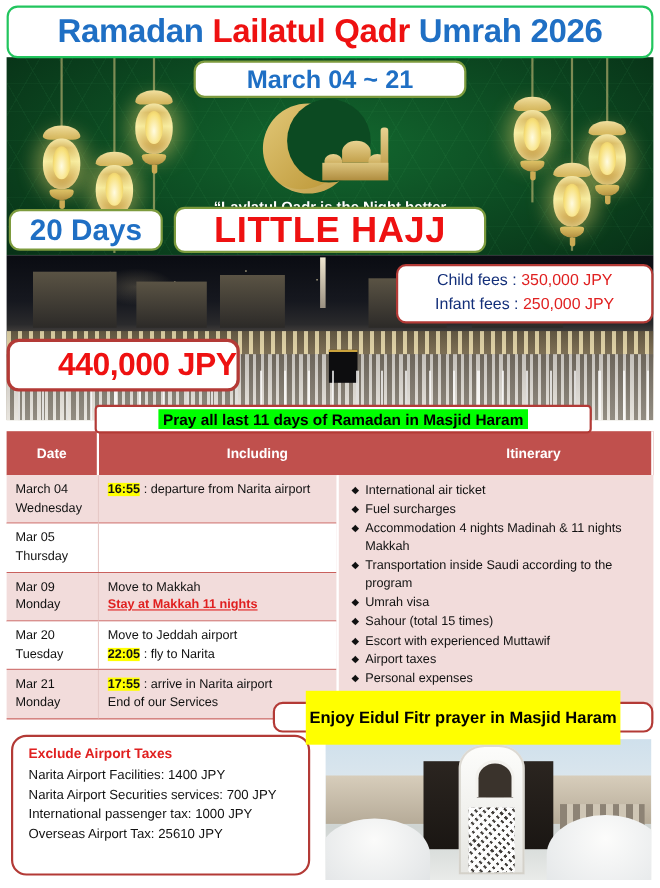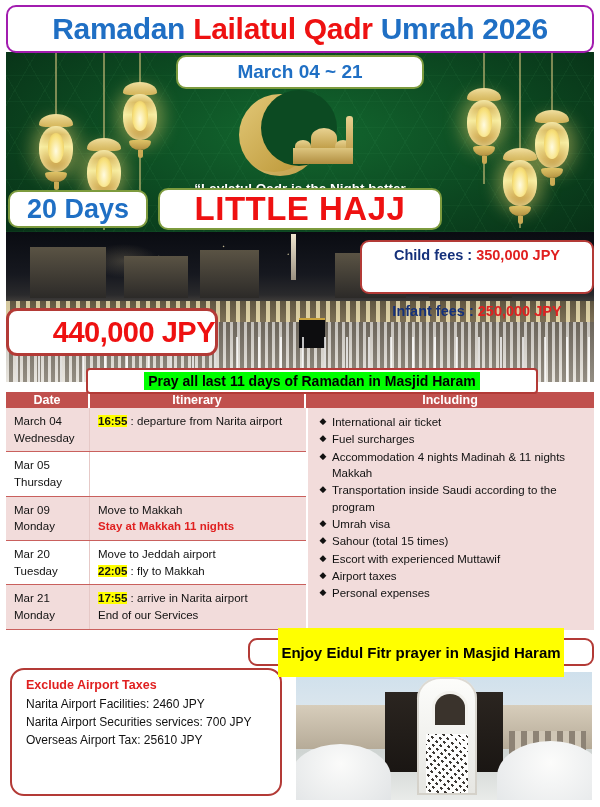--- a/index.html
+++ b/index.html
@@ -7,21 +7,21 @@
     width: 600px; height: 807px;
     background: #ffffff;
     font-family: "Liberation Sans", sans-serif;
     overflow: hidden;
   }
   .poster { position: relative; width: 600px; height: 807px; background:#fff; overflow:hidden; }
 
   
   .title-box {
     position:absolute; left:6px; top:5px; width:588px; height:48px;
-    background:#ffffff; border:2px solid #a21caf; border-radius:10px;
+    background:#ffffff; border:2px solid #22c55e; border-radius:10px;
     display:flex; align-items:center; justify-content:center; z-index:12;
   }
   .title-text { font-size:30px; font-weight:bold; letter-spacing:-0.3px; white-space:nowrap; }
   .t-blue { color:#1f6fc4; }
   .t-red  { color:#ee1111; }
 
   
   .hero {
     position:absolute; left:6px; top:52px; width:588px; height:180px;
     background:
@@ -125,41 +125,41 @@
   }
   .kaaba { position:absolute; left:52%; top:57%; width:26px; height:30px; background:#0d0d0f; border-top:2px solid #caa23c; transform:translateX(-50%); }
   .tower { position:absolute; left:48.5%; top:2px; width:5px; height:46px; background:linear-gradient(180deg,#efe6cf,#9a9081); }
 
   
   .fees-box {
     position:absolute; left:360px; top:240px; width:234px; height:54px;
     background:#fff; border:2px solid #b33a36; border-radius:9px;
     display:flex; flex-direction:column; align-items:center; justify-content:center; z-index:10;
   }
-  .fee-line { font-size:14.5px; font-weight:bold; line-height:1.5; white-space:nowrap;margin-top:34px; }
+  .fee-line { font-size:14.5px; font-weight:normal; line-height:1.5; white-space:nowrap; }
   .fee-lab { color:#14307a; }
   .fee-val { color:#e02020; }
 
   .price-box {
     position:absolute; left:6px; top:308px; width:212px; height:48px;
     background:#fff; border:3px solid #b33a36; border-radius:11px;
     display:flex; align-items:center; justify-content:flex-end; z-index:10;
   }
   .price-box span { font-size:29px; font-weight:bold; color:#ee1111; letter-spacing:-0.5px; }
 
   .pray-box {
     position:absolute; left:86px; top:368px; width:452px; height:26px;
     background:#fff; border:2px solid #b33a36; border-radius:4px;
     display:flex; align-items:center; justify-content:center; z-index:11;
   }
   .pray-box span { background:#00ff00; color:#000; font-size:14px; font-weight:bold; padding:1px 4px; white-space:nowrap; }
 
   
   .tbl { position:absolute; left:6px; top:392px; width:588px; }
-  .thead { display:flex; background:#c0504d; height:16px; }
+  .thead { display:flex; background:#c0504d; height:40px; }
   .th {
     color:#fff; font-size:12.5px; font-weight:bold;
     display:flex; align-items:center; justify-content:center;
     border-right:2px solid #fff;
   }
   .th-date { width:84px; }
   .th-itin { width:216px; }
   .th-incl { width:288px; border-right:none; }
 
   .tbody { display:flex; }
@@ -167,21 +167,21 @@
   .trow { display:flex; border-bottom:1px solid #c9605d; }
   .trow.alt { background:#f2dcdb; }
   .trow.norm { background:#ffffff; }
   .cell-date {
     width:84px; padding:5px 0 5px 8px; font-size:11.5px; color:#111; line-height:1.45;
     border-right:1px solid #e6c9c7;
   }
   .cell-itin { width:216px; padding:5px 6px 5px 8px; font-size:11.5px; color:#111; line-height:1.45; }
   .hl-y { background:#ffff00; font-weight:bold; }
   .grn-u { color:#1a7d1a; font-weight:bold; text-decoration:underline; background:#ffff00; }
-  .red-u { color:#e02020; font-weight:bold; }
+  .red-u { color:#e02020; font-weight:bold; text-decoration:underline; }
 
   .right-col {
     width:288px; background:#f2dcdb; padding:6px 6px 6px 6px;
     border-left:2px solid #fff;
   }
   .inc-item { display:flex; font-size:11.5px; color:#111; line-height:1.42; margin-bottom:1px; }
   .dia { width:18px; flex:0 0 18px; text-align:center; font-size:9px; color:#111; padding-top:1px; }
   .inc-txt { flex:1; }
   .notinc { color:#e02020; font-size:11.5px; font-weight:bold; margin:1px 0 1px 2px; }
 
@@ -304,21 +304,21 @@
       </div>
     </div>
 
     <div class="quote">
       <div>“Laylatul Qadr is the Night better</div>
       <div>than a thousand months”</div>
     </div>
   </div>
 
   <div class="pill" style="left:176px;top:55px;width:248px;height:34px;z-index:13;">
-    <span style="font-size:19px;font-weight:bold;color:#1f6fc4;white-space:nowrap;">March 04 ~ 21</span>
+    <span style="font-size:23px;font-weight:bold;color:#1f6fc4;white-space:nowrap;">March 04 ~ 21</span>
   </div>
 
   <div class="pill pill-days">
     <span>20 Days</span>
   </div>
   <div class="pill pill-hajj">
     <span>LITTLE HAJJ</span>
   </div>
 
   <div class="photo">
@@ -344,22 +344,22 @@
     <span>440,000 JPY</span>
   </div>
 
   <div class="pray-box">
     <span>Pray all last 11 days of Ramadan in Masjid Haram</span>
   </div>
 
   <div class="tbl">
     <div class="thead">
       <div class="th th-date">Date</div>
+      <div class="th th-incl">Including</div>
       <div class="th th-itin">Itinerary</div>
-      <div class="th th-incl">Including</div>
     </div>
     <div class="tbody">
       <div class="left-col">
 
         <div class="trow alt">
           <div class="cell-date">
             <div>March 04</div>
             <div>Wednesday</div>
           </div>
           <div class="cell-itin">
@@ -385,21 +385,21 @@
           </div>
         </div>
 
         <div class="trow norm">
           <div class="cell-date">
             <div>Mar 20</div>
             <div>Tuesday</div>
           </div>
           <div class="cell-itin">
             <div>Move to Jeddah airport</div>
-            <div><span class="hl-y">22:05</span><span> : fly to Makkah</span></div>
+            <div><span class="hl-y">22:05</span><span> : fly to Narita</span></div>
           </div>
         </div>
 
         <div class="trow alt">
           <div class="cell-date">
             <div>Mar 21</div>
             <div>Monday</div>
           </div>
           <div class="cell-itin">
             <div><span class="hl-y">17:55</span><span> : arrive in Narita airport</span></div>
@@ -449,22 +449,23 @@
       </div>
     </div>
   </div>
 
   <div class="eid-box">
     <span>Enjoy Eidul Fitr prayer in Masjid Haram</span>
   </div>
 
   <div class="tax-box">
     <div class="tax-title">Exclude Airport Taxes</div>
-    <div class="tax-line">Narita Airport Facilities: 2460 JPY</div>
+    <div class="tax-line">Narita Airport Facilities: 1400 JPY</div>
     <div class="tax-line">Narita Airport Securities services: 700 JPY</div>
+    <div class="tax-line">International passenger tax: 1000 JPY</div>
     <div class="tax-line">Overseas  Airport Tax:  25610 JPY</div>
   </div>
 
   <div class="bottom-photo">
     <div class="bp-bldL"></div>
     <div class="bp-bldR"></div>
     <div class="bp-arch"></div>
     <div class="bp-kaaba"></div>
     <div class="bp-person"></div>
     <div class="bp-gate">

